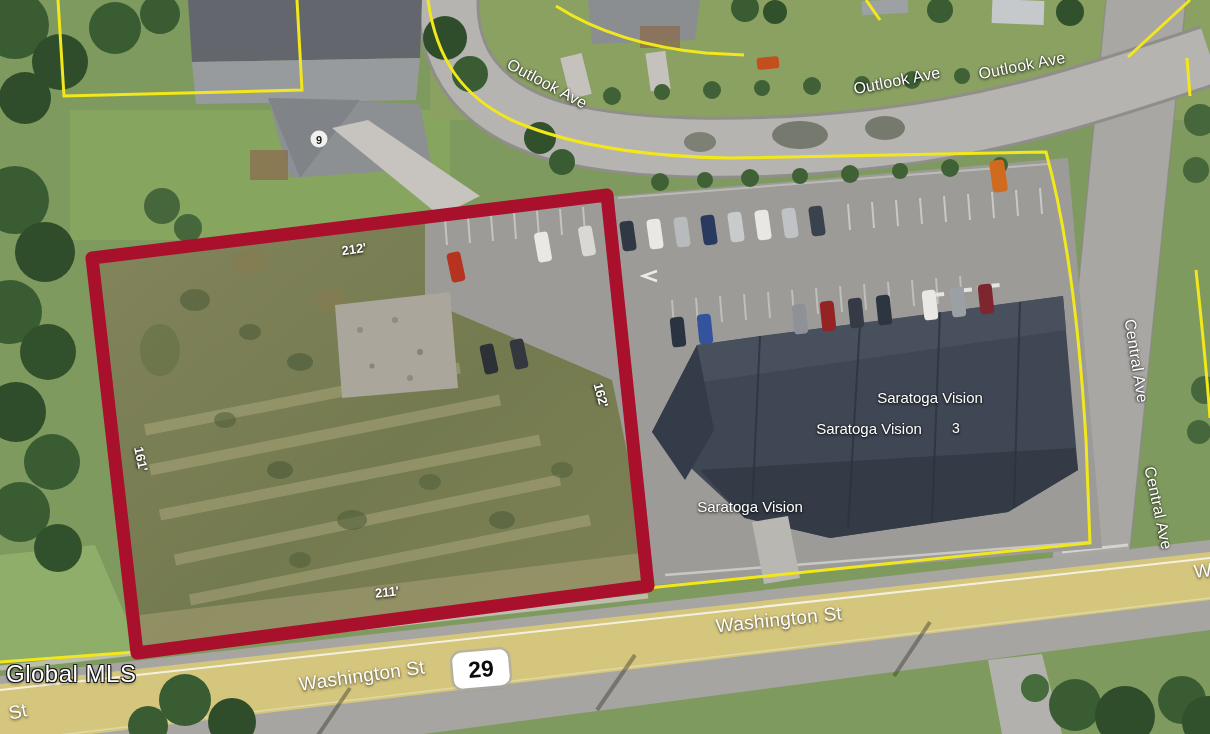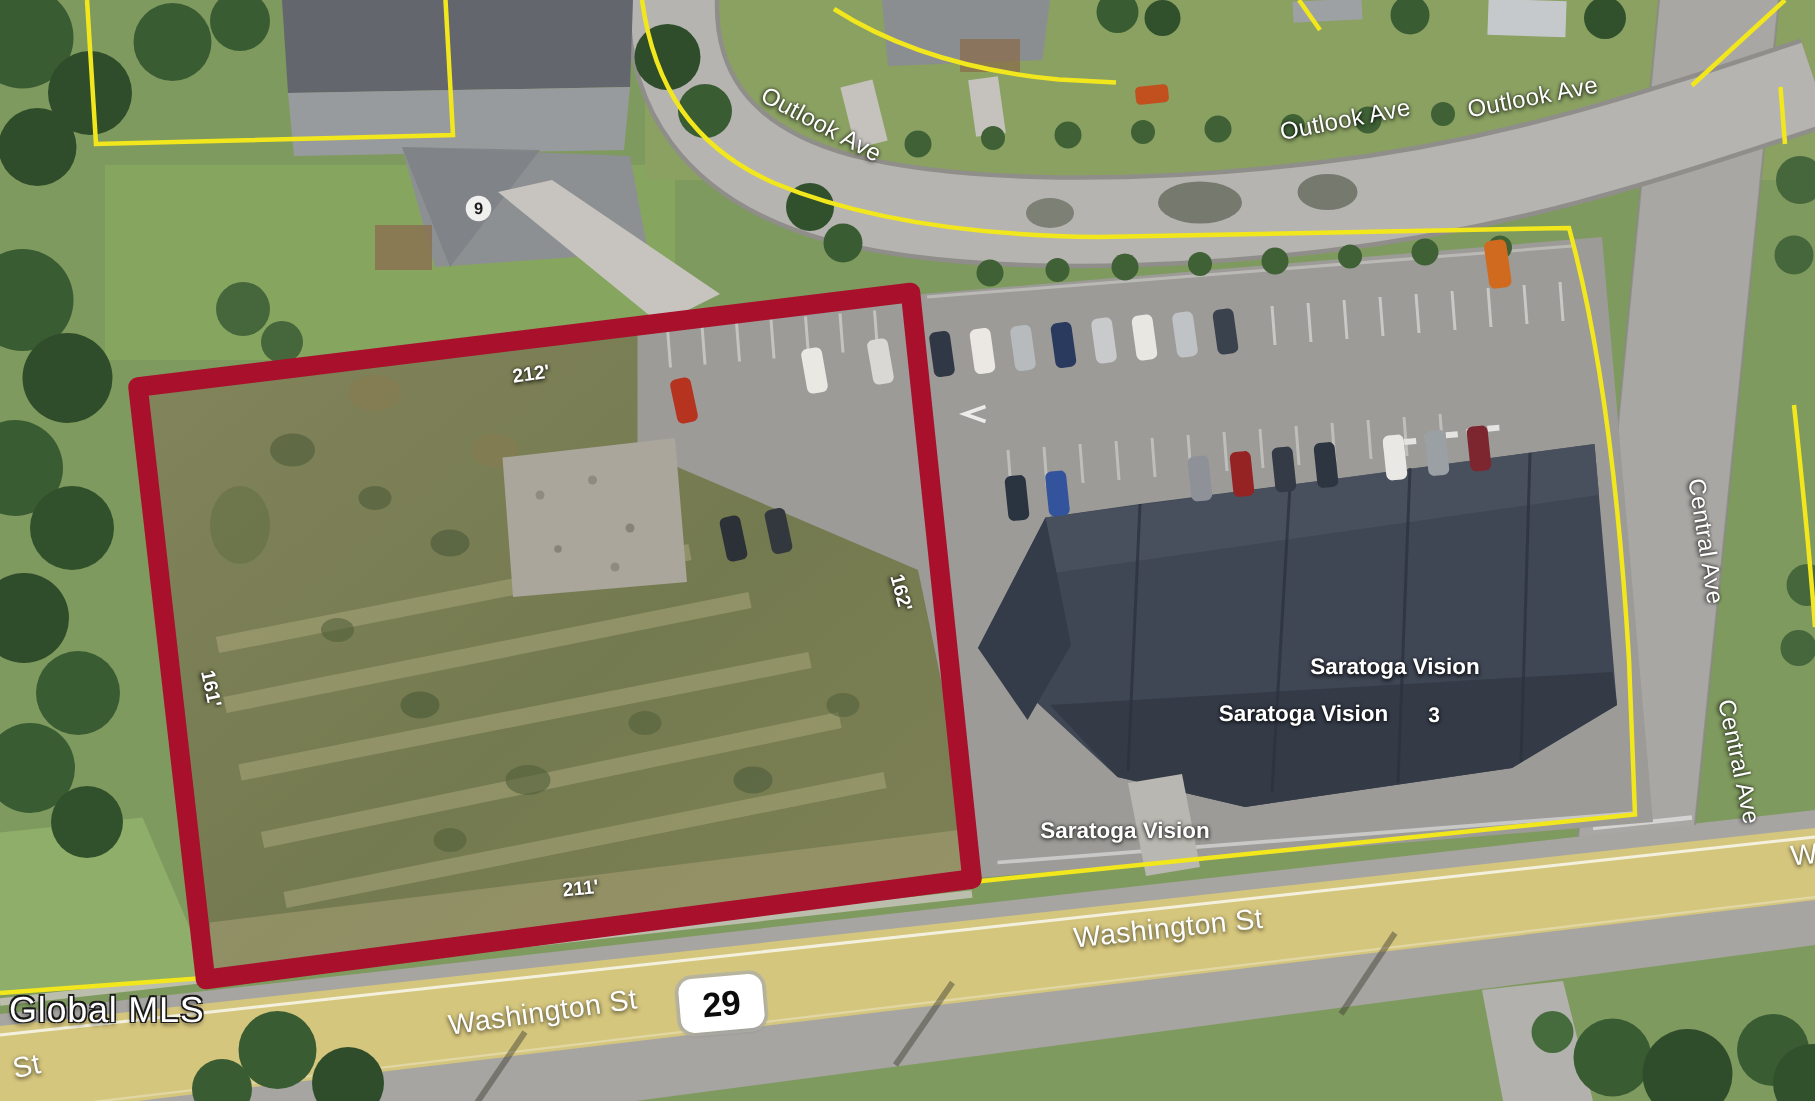--- a/index.html
+++ b/index.html
@@ -5,21 +5,21 @@
   html,body{margin:0;padding:0;background:#222;}
   #map{position:relative;width:1210px;height:734px;overflow:hidden;
        font-family:"Liberation Sans",sans-serif;background:#7f9a5e;}
   #map svg{position:absolute;left:0;top:0;}
   .lbl{position:absolute;color:#fff;white-space:nowrap;
        text-shadow:0 1px 3px rgba(0,0,0,.85),0 0 2px rgba(0,0,0,.6);
        transform:translate(-50%,-50%);pointer-events:none;}
   .street{font-size:16px;letter-spacing:.2px;}
   .street-big{font-size:19px;letter-spacing:.3px;}
   .dim{font-size:13px;font-weight:700;}
-  .biz{font-size:15px;font-weight:700;margin-top:48px;}
+  .biz{font-size:15px;font-weight:400;}
   .shield{position:absolute;left:481px;top:669px;width:56px;height:36px;
           background:#fff;border-radius:9px;box-shadow:0 0 0 2.5px rgba(175,175,170,.75),0 1px 3px rgba(0,0,0,.35);
           display:flex;align-items:center;justify-content:center;
           color:#0c0c0c;font-size:23px;font-weight:700;
           transform:translate(-50%,-50%) rotate(-5deg);}
   .housenum{position:absolute;left:319px;top:139px;width:17px;height:17px;border-radius:50%;
             background:rgba(252,252,250,.9);color:#1c1c1c;font-size:11px;font-weight:700;
             display:flex;align-items:center;justify-content:center;
             transform:translate(-50%,-50%);}
   .watermark{position:absolute;left:6px;top:660px;color:#fff;font-size:24px;letter-spacing:.5px;

